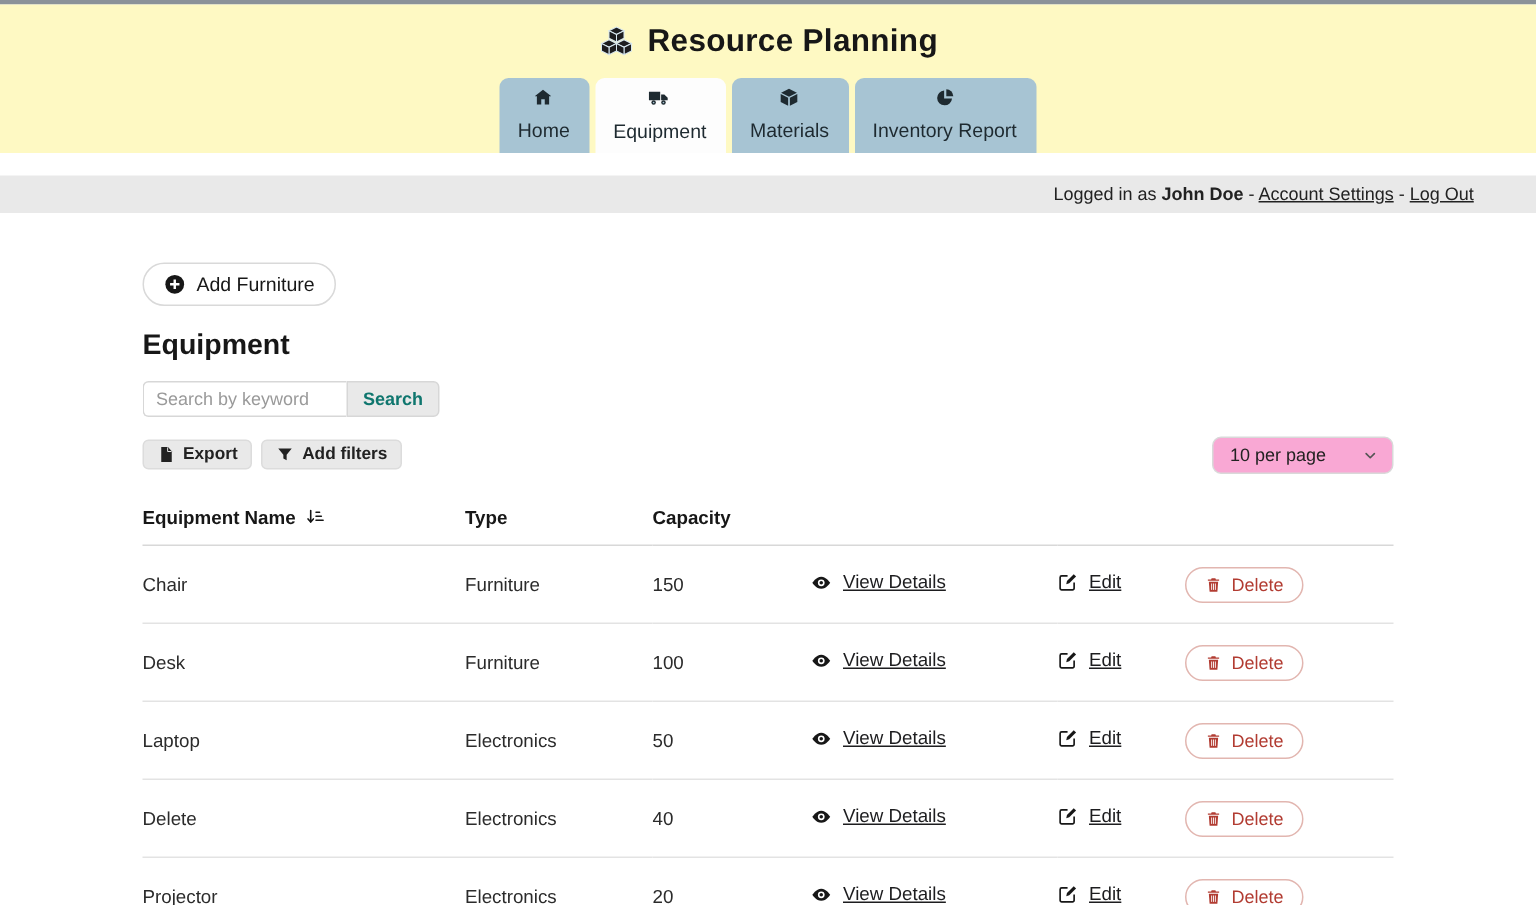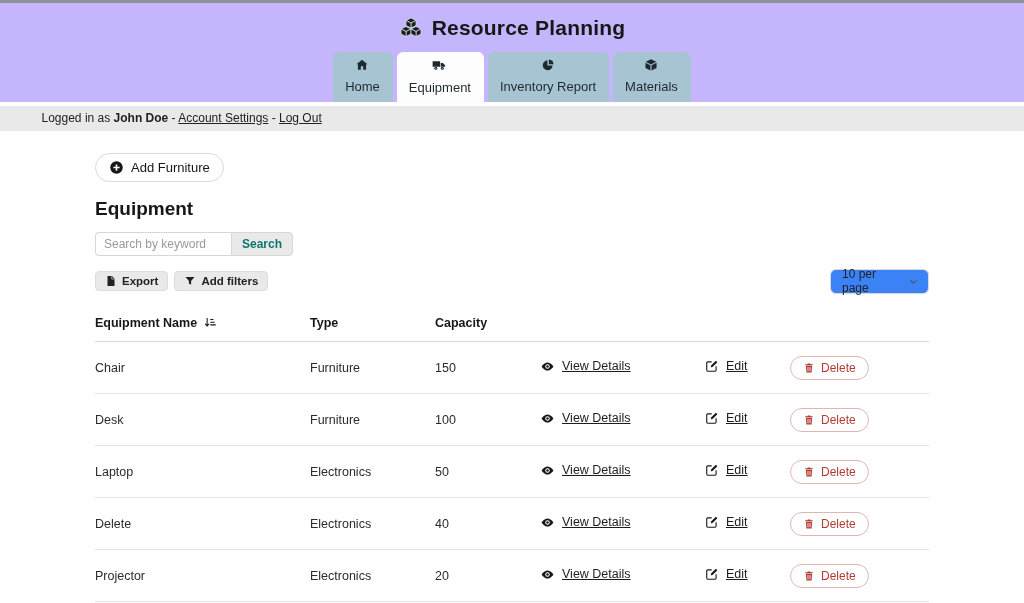--- a/index.html
+++ b/index.html
@@ -2,34 +2,34 @@
 <html><head>
 <meta charset="utf-8">
 <style>
   * { box-sizing: border-box; margin: 0; padding: 0; }
   html, body { width: 1024px; min-height: 603px; background: #fff; }
   body { font-family: "Liberation Sans", "DejaVu Sans", sans-serif; color: #1d1d1f; }
 
   .topstrip { height: 3px; background: #8b9299; }
 
   
-  .header { background: #c4b5fd; padding-top: 13px; }
+  .header { background: #fef9c3; padding-top: 13px; }
   .title-row { display: flex; justify-content: center; align-items: center; gap: 9px; }
   .title-row svg { flex: 0 0 auto; }
   .app-title { font-size: 21px; font-weight: 700; letter-spacing: .2px; color: #171717; }
   .tabs { display: flex; justify-content: center; gap: 4px; margin-top: 12px; }
   .tab { display: flex; align-items: center; gap: 7px; background: #a7c4d3; color: #1e2a30;
          border: none; border-radius: 6px 6px 0 0; padding: 6px 13px 6px 12px; font-size: 13px;
          font-family: inherit; cursor: pointer; line-height: 1.2; flex-direction: column; }
   .tab.active { background: #fdfdfd; }
   .tab svg { flex: 0 0 auto; }
 
   
   .accountbar { background: #e9e9e9; font-size: 12px; color: #222; }
-  .accountbar .inner { width: 941px; margin: 4px auto; padding: 5px 0 6px; }
+  .accountbar .inner { width: 941px; margin: 15px auto; padding: 5px 0 6px; text-align: right; }
   .accountbar b { font-weight: 700; }
   .accountbar a { color: #222; text-decoration: underline; cursor: pointer; }
 
   
   .container { width: 834px; margin: 0 auto; }
   .add-btn { margin-top: 18px; display: inline-flex; align-items: center; gap: 7px;
              background: #fff; border: 1px solid #d9d9d9; border-radius: 16px;
              padding: 6px 13px; font-size: 13px; font-family: inherit; color: #171717; cursor: pointer; }
   h1.page-heading { font-size: 19px; font-weight: 600; color: #171717; margin: 16px 0 12px; }
 
@@ -39,21 +39,21 @@
   .search-input::placeholder { color: #9a9a9a; }
   .search-btn { height: 24px; background: #e9e9e9; border: 1px solid #d7d7d7; border-radius: 0 4px 4px 0;
                 padding: 0 10px; font-size: 12px; font-weight: 700; font-family: inherit; color: #0f766e; cursor: pointer; }
 
   .toolbar-row { display: flex; justify-content: space-between; align-items: center; margin-top: 13px; }
   .toolbar-left { display: flex; gap: 6px; }
   .mini-btn { display: inline-flex; align-items: center; gap: 5px; background: #e9e9e9;
               border: 1px solid #dcdcdc; border-radius: 4px; padding: 3px 9px; font-size: 11.5px;
               font-weight: 700; font-family: inherit; color: #222; cursor: pointer; }
   .per-page { display: inline-flex; align-items: center; justify-content: space-between; gap: 10px;
-              width: 99px; height: 25px; background: #3b82f6; border: 1px solid #d9d9d9; border-radius: 6px;
+              width: 121px; height: 25px; background: #f9a8d4; border: 1px solid #d9d9d9; border-radius: 6px;
               padding: 0 9px 0 11px; font-size: 12px; font-family: inherit; color: #222; cursor: pointer; }
 
   
   table { width: 100%; border-collapse: collapse; margin-top: 14px; table-layout: fixed; }
   th { text-align: left; font-size: 12.5px; font-weight: 700; color: #171717;
        padding: 8px 0 11px; border-bottom: 1px solid #d8d8d8; margin-left: 28px; }
   th .th-wrap { display: inline-flex; align-items: center; gap: 6px; }
   td { font-size: 12.5px; color: #2b2b2b; padding: 14px 0 13px; border-bottom: 1px solid #e3e3e3; }
   .action-link { display: inline-flex; align-items: center; gap: 7px; color: #1d1d1f;
                  text-decoration: none; cursor: pointer; }
@@ -150,32 +150,32 @@
       <span class="icon">
         <svg width="15" height="15" viewBox="0 0 24 24" fill="currentColor">
             <use href="#i-truck"></use>
           </svg>
       </span>
       <span>Equipment</span>
     </button>
     <button class="tab">
       <span class="icon">
         <svg width="14" height="14" viewBox="0 0 24 24" fill="currentColor">
+            <use href="#i-box"></use>
+          </svg>
+      </span>
+      <span>Materials</span>
+    </button>
+    <button class="tab">
+      <span class="icon">
+        <svg width="14" height="14" viewBox="0 0 24 24" fill="currentColor">
             <use href="#i-pie"></use>
           </svg>
       </span>
       <span>Inventory Report</span>
-    </button>
-    <button class="tab">
-      <span class="icon">
-        <svg width="14" height="14" viewBox="0 0 24 24" fill="currentColor">
-            <use href="#i-box"></use>
-          </svg>
-      </span>
-      <span>Materials</span>
     </button>
   </nav>
 </header>
 
 <div class="accountbar">
   <div class="inner">
     <span>Logged in as</span>
     <b>John Doe</b>
     <span>-</span>
     <a>Account Settings</a>

